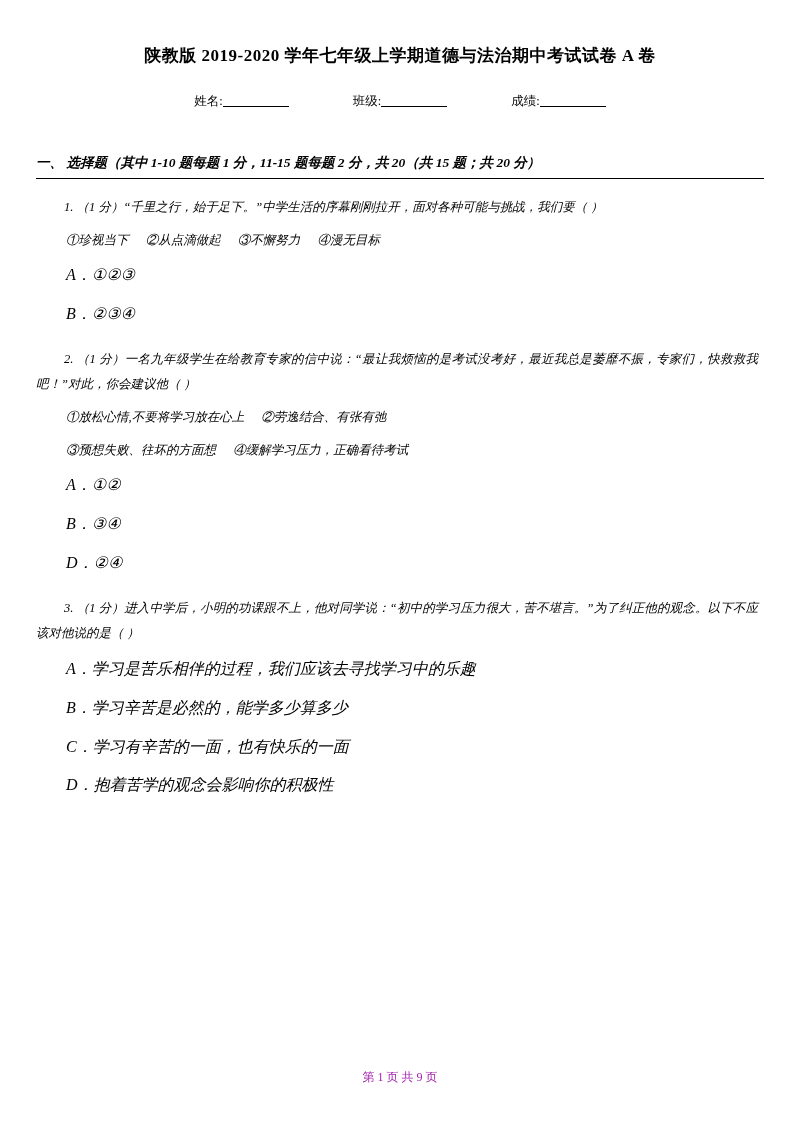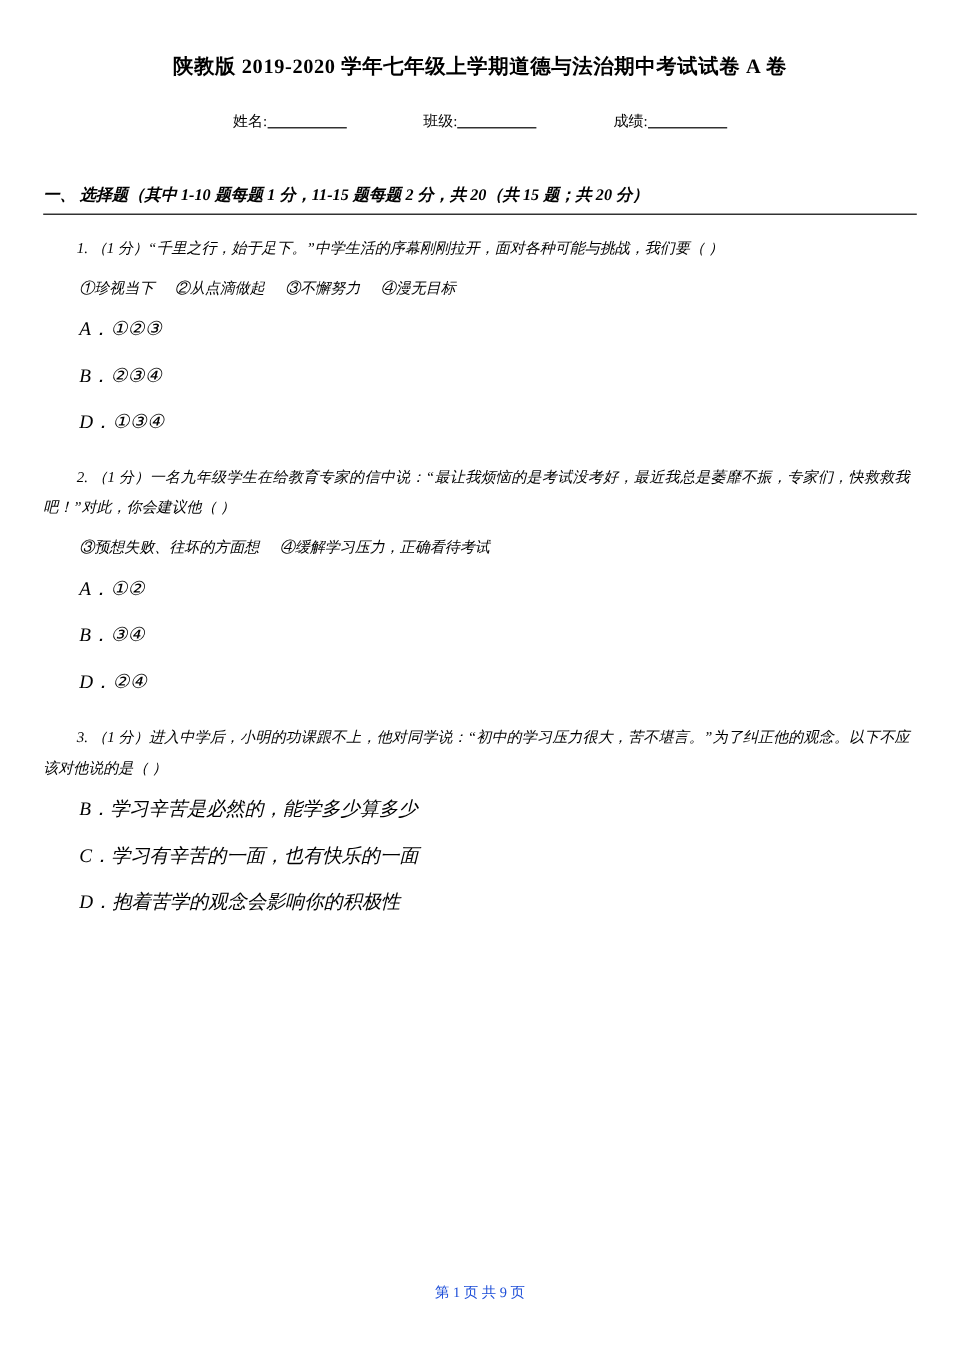--- a/index.html
+++ b/index.html
@@ -96,21 +96,21 @@
     display: inline-block;
     min-width: 24px;
   }
   .footer {
     position: absolute;
     left: 0;
     right: 0;
     bottom: 46px;
     text-align: center;
     font-size: 12px;
-    color: #1d4ed8;
+    color: #a21caf;
   }
 </style>
 </head>
 <body>
 
 <div class="page">
 
   <div class="doc-title">陕教版 2019-2020 学年七年级上学期道德与法治期中考试试卷 A 卷</div>
 
   <div class="info-row">
@@ -128,42 +128,46 @@
       <span>（1 分）</span><span>“千里之行，始于足下。”中学生活的序幕刚刚拉开，面对各种可能与挑战，我们要（      ）</span>
     </div>
     <div class="q-sub">
       <span class="sub-item">①珍视当下</span>
       <span class="sub-item">②从点滴做起</span>
       <span class="sub-item">③不懈努力</span>
       <span class="sub-item">④漫无目标</span>
     </div>
     <div class="opt"><span class="opt-letter">A．</span><span>①②③</span></div>
     <div class="opt"><span class="opt-letter">B．</span><span>②③④</span></div>
-    <div class="opt"><span class="opt-letter">D．</span><span>①③④</span></div>
   </div>
 
   <div class="q-block">
     <div class="q-stem">
       <span class="q-num">2.</span>
       <span>（1 分）</span><span>一名九年级学生在给教育专家的信中说：“最让我烦恼的是考试没考好，最近我总是萎靡不振，专家们，快救救我吧！”对此，你会建议他（      ）</span>
+    </div>
+    <div class="q-sub">
+      <span class="sub-item">①放松心情,不要将学习放在心上</span>
+      <span class="sub-item">②劳逸结合、有张有弛</span>
     </div>
     <div class="q-sub">
       <span class="sub-item">③预想失败、往坏的方面想</span>
       <span class="sub-item">④缓解学习压力，正确看待考试</span>
     </div>
     <div class="opt"><span class="opt-letter">A．</span><span>①②</span></div>
     <div class="opt"><span class="opt-letter">B．</span><span>③④</span></div>
     <div class="opt"><span class="opt-letter">D．</span><span>②④</span></div>
   </div>
 
   <div class="q-block">
     <div class="q-stem">
       <span class="q-num">3.</span>
       <span>（1 分）</span><span>进入中学后，小明的功课跟不上，他对同学说：“初中的学习压力很大，苦不堪言。”为了纠正他的观念。以下不应该对他说的是（      ）</span>
     </div>
+    <div class="opt"><span class="opt-letter">A．</span><span>学习是苦乐相伴的过程，我们应该去寻找学习中的乐趣</span></div>
     <div class="opt"><span class="opt-letter">B．</span><span>学习辛苦是必然的，能学多少算多少</span></div>
     <div class="opt"><span class="opt-letter">C．</span><span>学习有辛苦的一面，也有快乐的一面</span></div>
     <div class="opt"><span class="opt-letter">D．</span><span>抱着苦学的观念会影响你的积极性</span></div>
   </div>
 
   <div class="footer">第 1 页  共 9 页</div>
 
 </div>
 
 </body></html>

